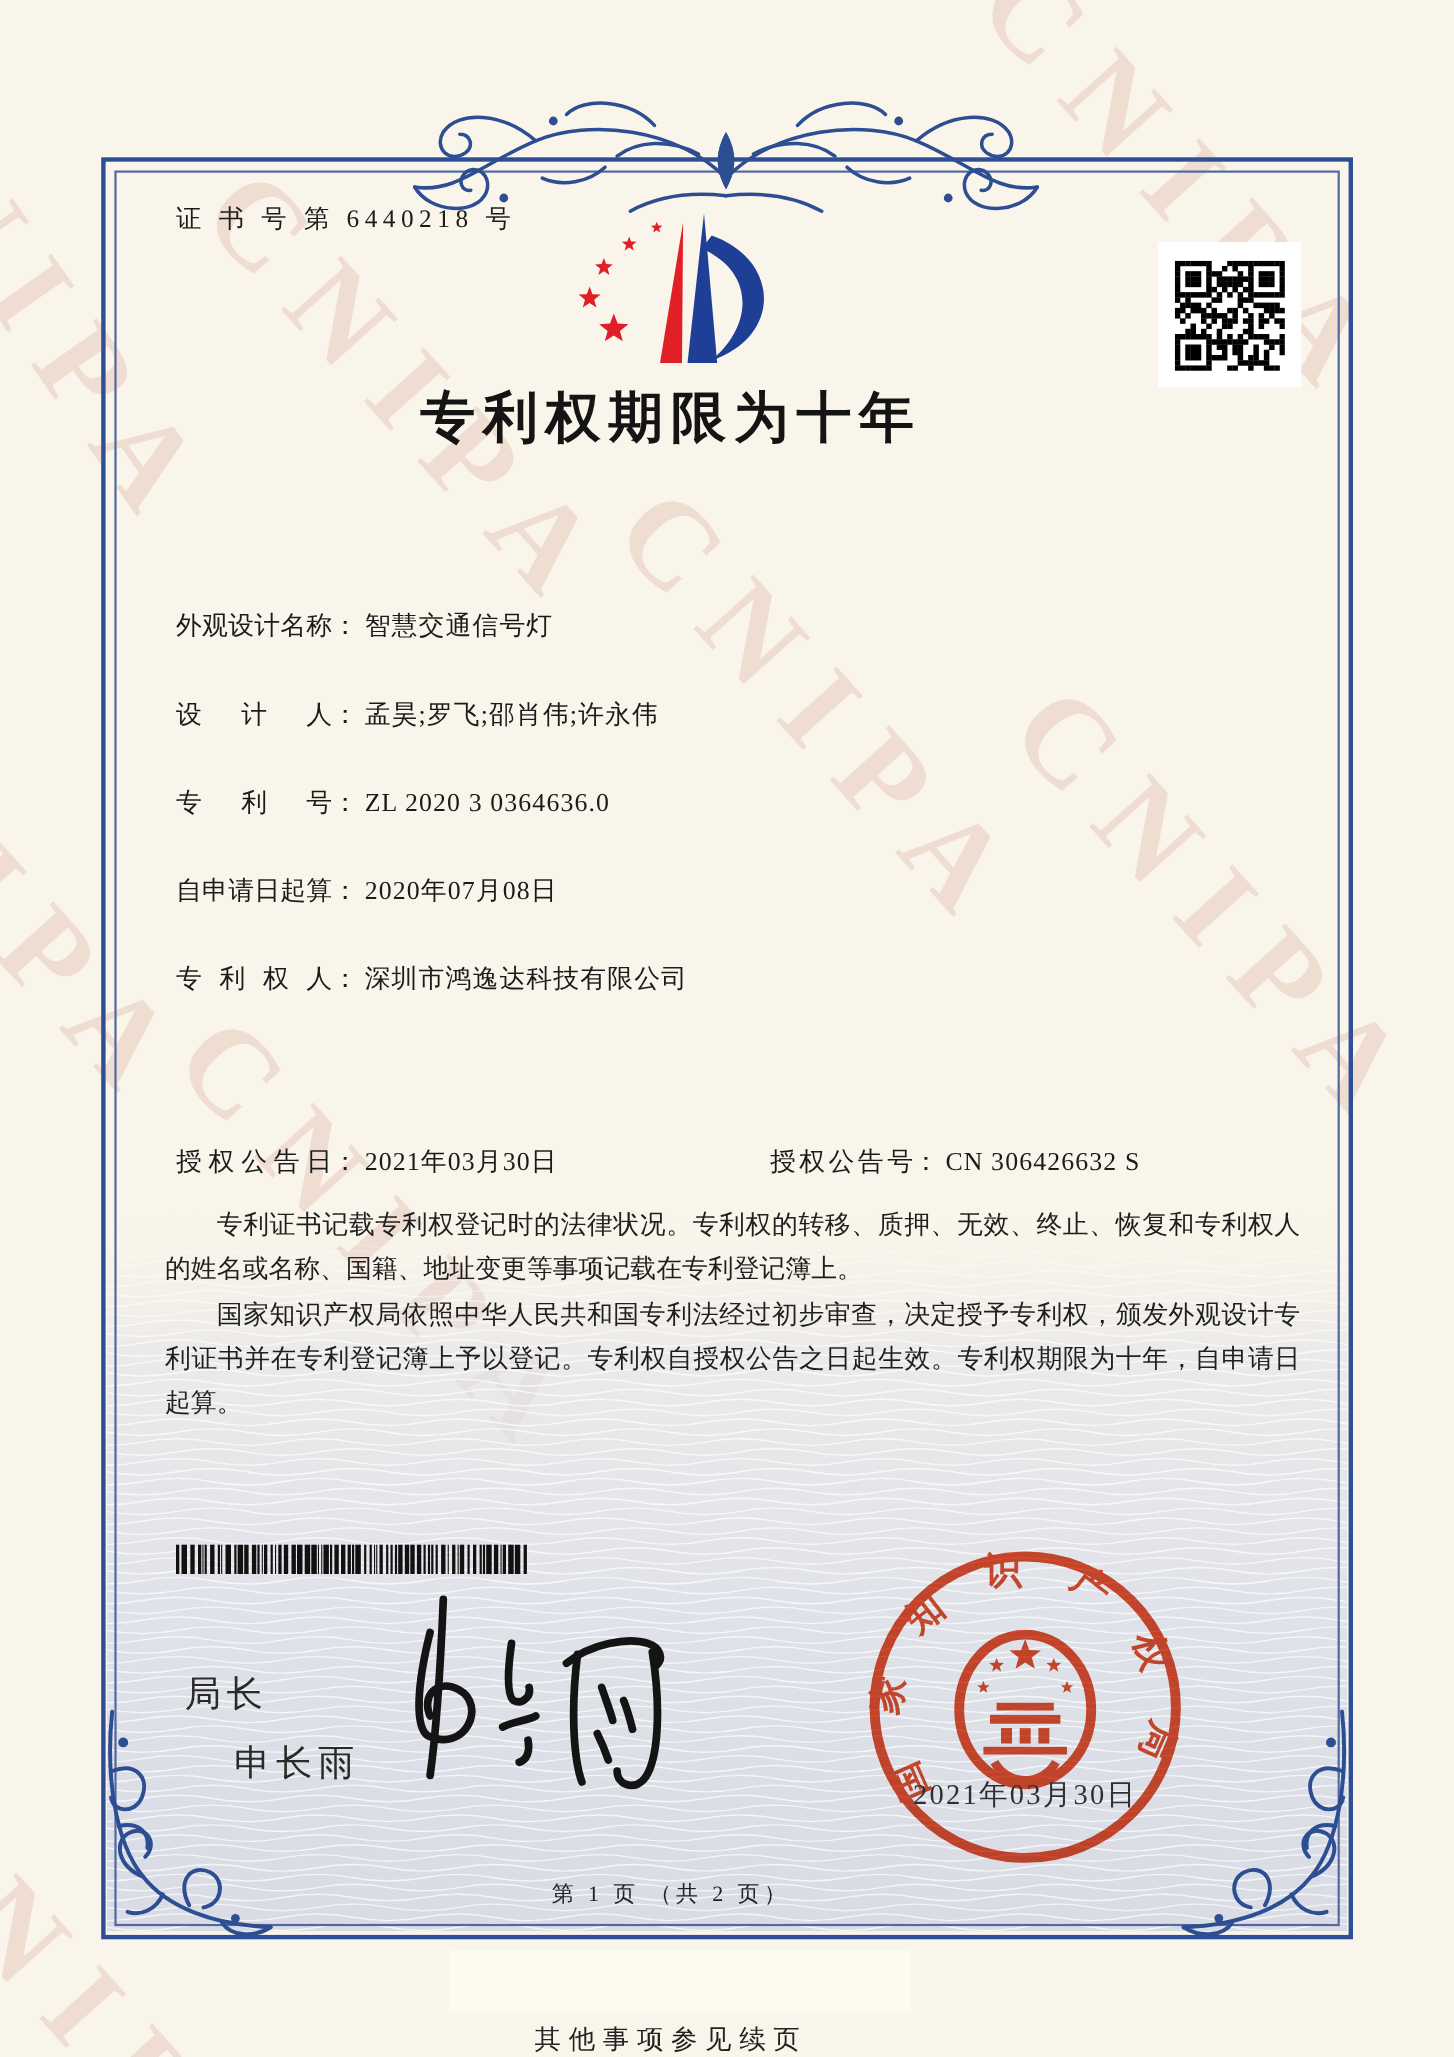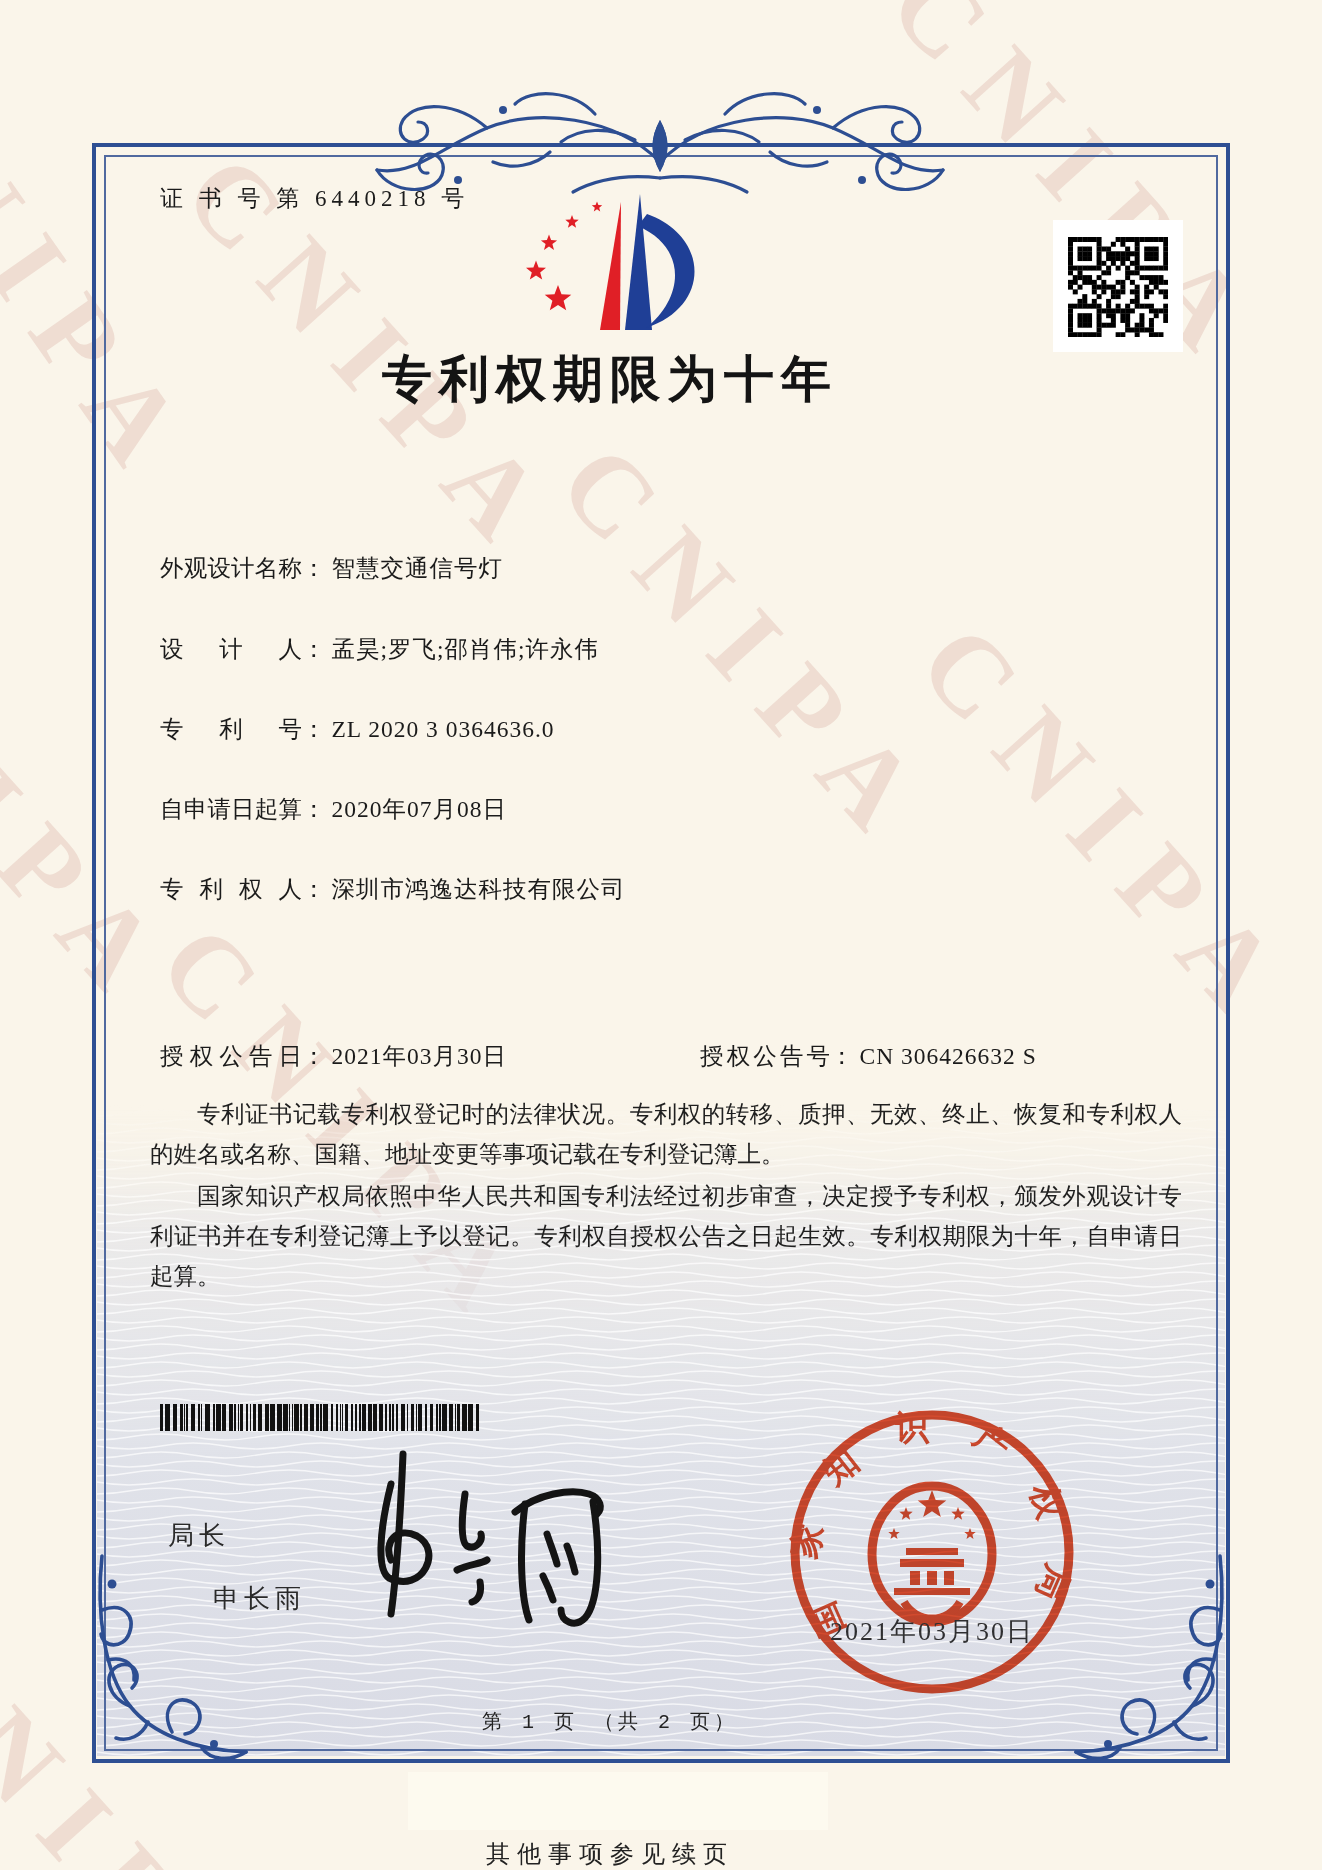--- a/index.html
+++ b/index.html
@@ -44,30 +44,30 @@
   .grant-no-group{position:absolute;left:540px;top:0;}
 
   .paras{position:absolute;left:150px;top:1094px;width:1032px;z-index:4;
       font-size:23.5px;line-height:40px;color:#1f1f1f;text-align:justify;}
   .paras p{margin:0;text-indent:2em;}
   .paras p + p{margin-top:2px;}
 
   .barcode{position:absolute;left:160px;top:1404px;z-index:4;}
 
   .director{position:absolute;left:168px;z-index:4;font-family:"Liberation Sans","DejaVu Sans",sans-serif;
-      font-size:26px;letter-spacing:5px;color:#2a2a2a;font-weight:500;}
+      font-size:33px;letter-spacing:5px;color:#2a2a2a;font-weight:500;}
   .dir-title{top:1518px;}
   .dir-name{top:1581px;margin-left:45px;}
 
   .signature{position:absolute;left:345px;top:1442px;z-index:4;}
 
   .seal{position:absolute;left:782px;top:1402px;z-index:5;mix-blend-mode:multiply;}
 
   .page-info{position:absolute;left:90px;top:1708px;width:1040px;text-align:center;
-      font-size:20px;letter-spacing:4px;color:#222;z-index:4;font-family:Liberation Mono, monospace;}
+      font-size:20px;letter-spacing:4px;color:#222;z-index:4;}
 
   .note-strip{position:absolute;left:408px;top:1772px;width:420px;height:58px;background:#fdfaef;z-index:3;}
   .note{position:absolute;left:90px;top:1838px;width:1040px;text-align:center;
       font-size:24px;letter-spacing:7px;color:#222;z-index:4;}
 
   .ornament{position:absolute;z-index:3;pointer-events:none;}
 </style>
 </head>
 <body>
 

